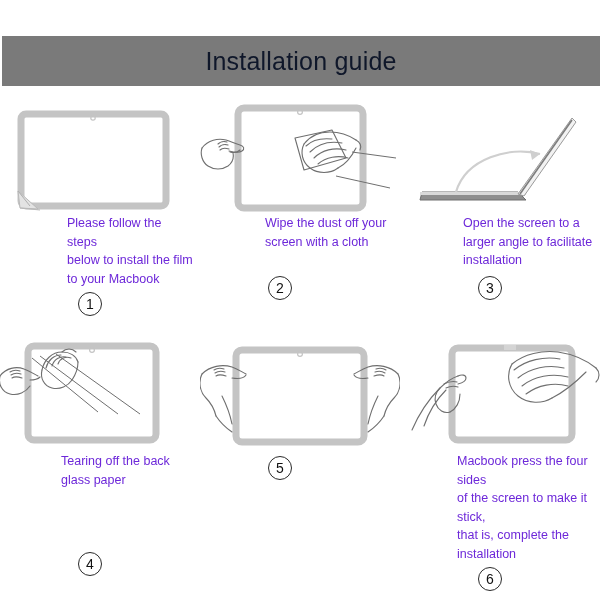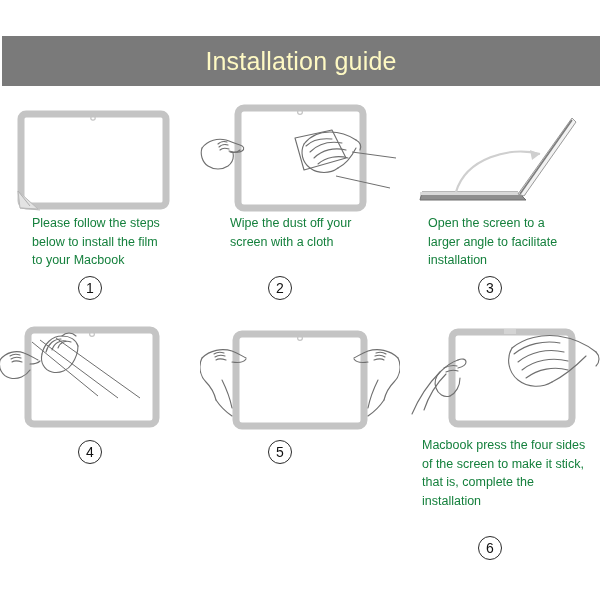--- a/index.html
+++ b/index.html
@@ -21,21 +21,21 @@
     left: 2px;
     top: 36px;
     width: 598px;
     height: 50px;
     background: #7a7a7a;
     display: flex;
     align-items: center;
     justify-content: center;
   }
   .header-title {
-    color: #fef9c3;
+    color: #0f172a;
     font-size: 25px;
     font-weight: 400;
     letter-spacing: 0.2px;
     line-height: 1;
   }
 
   
   .steps-grid {
     position: absolute;
     left: 0;
@@ -55,25 +55,26 @@
     height: 118px;
     position: relative;
   }
   .art-box svg {
     position: absolute;
     left: 0;
     top: 0;
   }
   .step-text {
     font-size: 12.5px;
-    color: #15803d;
+    color: #6d28d9;
     line-height: 18.5px;
     padding-left: 32px;
     padding-right: 6px;
     min-height: 56px;
+    margin-left: 35px;
   }
   .row2 .step-text { padding-left: 26px; }
   .row1 .cell-2 .step-text { padding-left: 30px; }
   .row1 .cell-3 .step-text { padding-left: 28px; }
   .row2 .cell-2 .step-text { padding-left: 22px; }
   .row2 .cell-3 .step-text { padding-left: 22px; }
 
   .badge-row {
     position: relative;
     height: 46px;
@@ -232,20 +233,22 @@
           <g fill="none" stroke="#6f6f6f" stroke-width="1.1" stroke-linecap="round" stroke-linejoin="round">
             <path d="M0 42 C6 34 16 32 24 35 C30 37 34 40 38 42"></path>
             <path d="M0 42 C-2 50 2 58 10 60 C18 62 26 58 30 52"></path>
             <path d="M10 38 C13 36 17 36 20 37"></path>
             <path d="M11 41 C14 39 18 39 21 40"></path>
             <path d="M12 44 C15 42 19 43 22 44"></path>
             <path d="M30 46 C34 46 38 45 40 43"></path>
           </g>
         </svg>
       </div>
+      <div class="step-text tl">Tearing off the back
+glass paper</div>
       <div class="badge-row">
         <div class="step-badge">4</div>
       </div>
     </div>
 
     <div class="step-cell cell-2">
       <div class="art-box">
         <svg width="200" height="118" viewBox="0 0 200 118">
           <rect x="36" y="16" width="128" height="92" rx="6" ry="6" fill="none" stroke="#c4c4c4" stroke-width="7"></rect>
           <circle cx="100" cy="20" r="2.4" fill="none" stroke="#c4c4c4" stroke-width="1.2"></circle>

